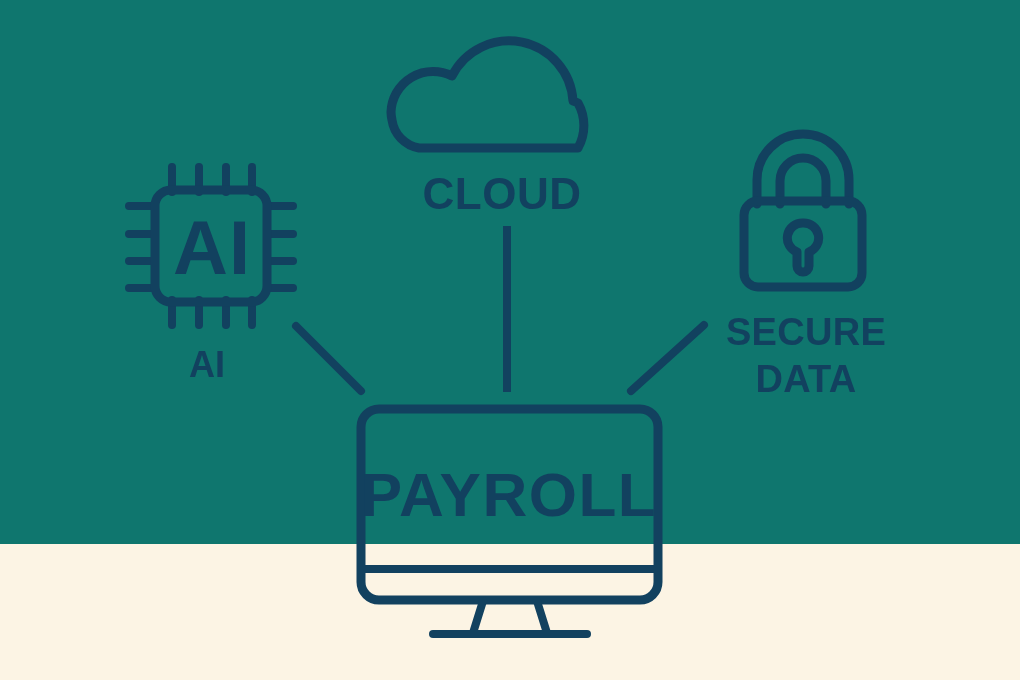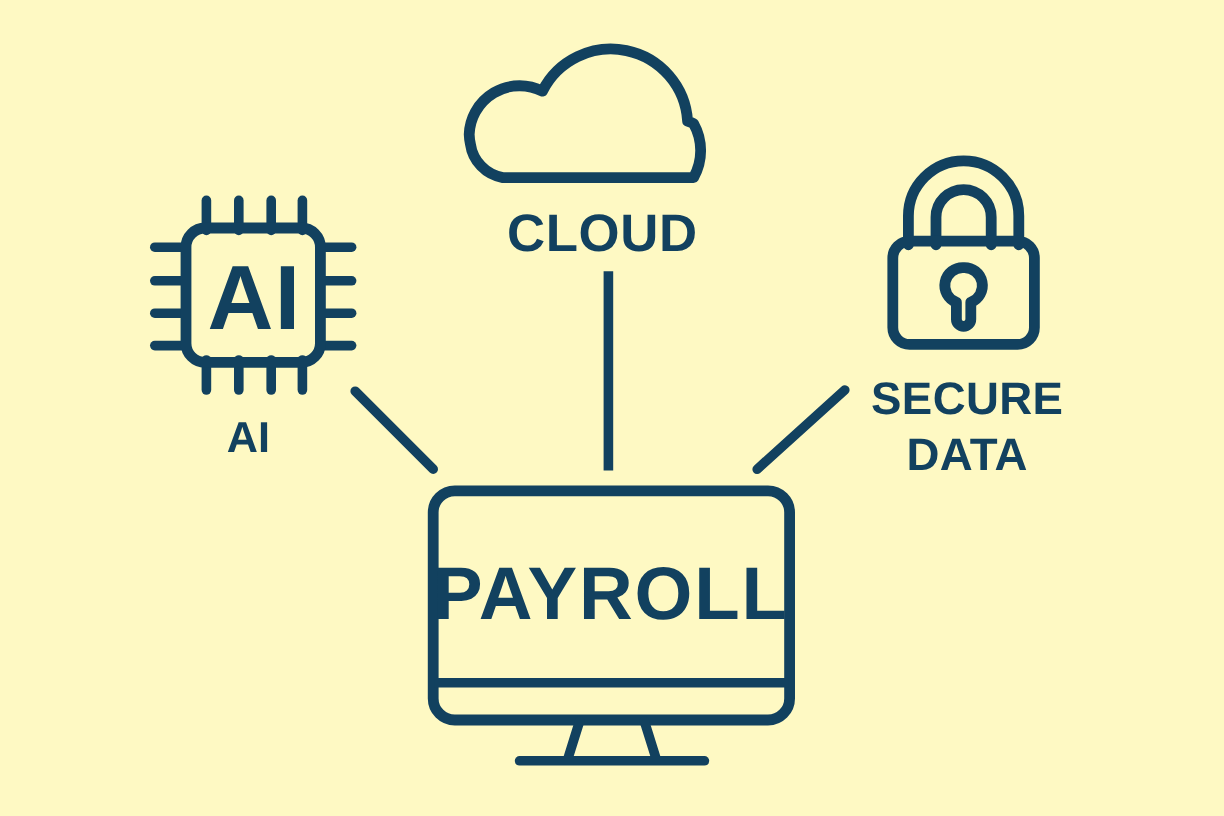--- a/index.html
+++ b/index.html
@@ -10,22 +10,22 @@
   body {
     width: 1020px;
     height: 680px;
     background: #fcf4e4;
     font-family: "Liberation Sans", sans-serif;
     overflow: hidden;
   }
   #stage {
     position: relative;
     width: 1020px;
-    height: 680px;
-    background: #fef9c3;
+    height: 544px;
+    background: #0f766e;
   }
   #diagram {
     position: absolute;
     top: 0;
     left: 0;
     width: 1020px;
     height: 680px;
     display: block;
   }
   .stroke-shape {

